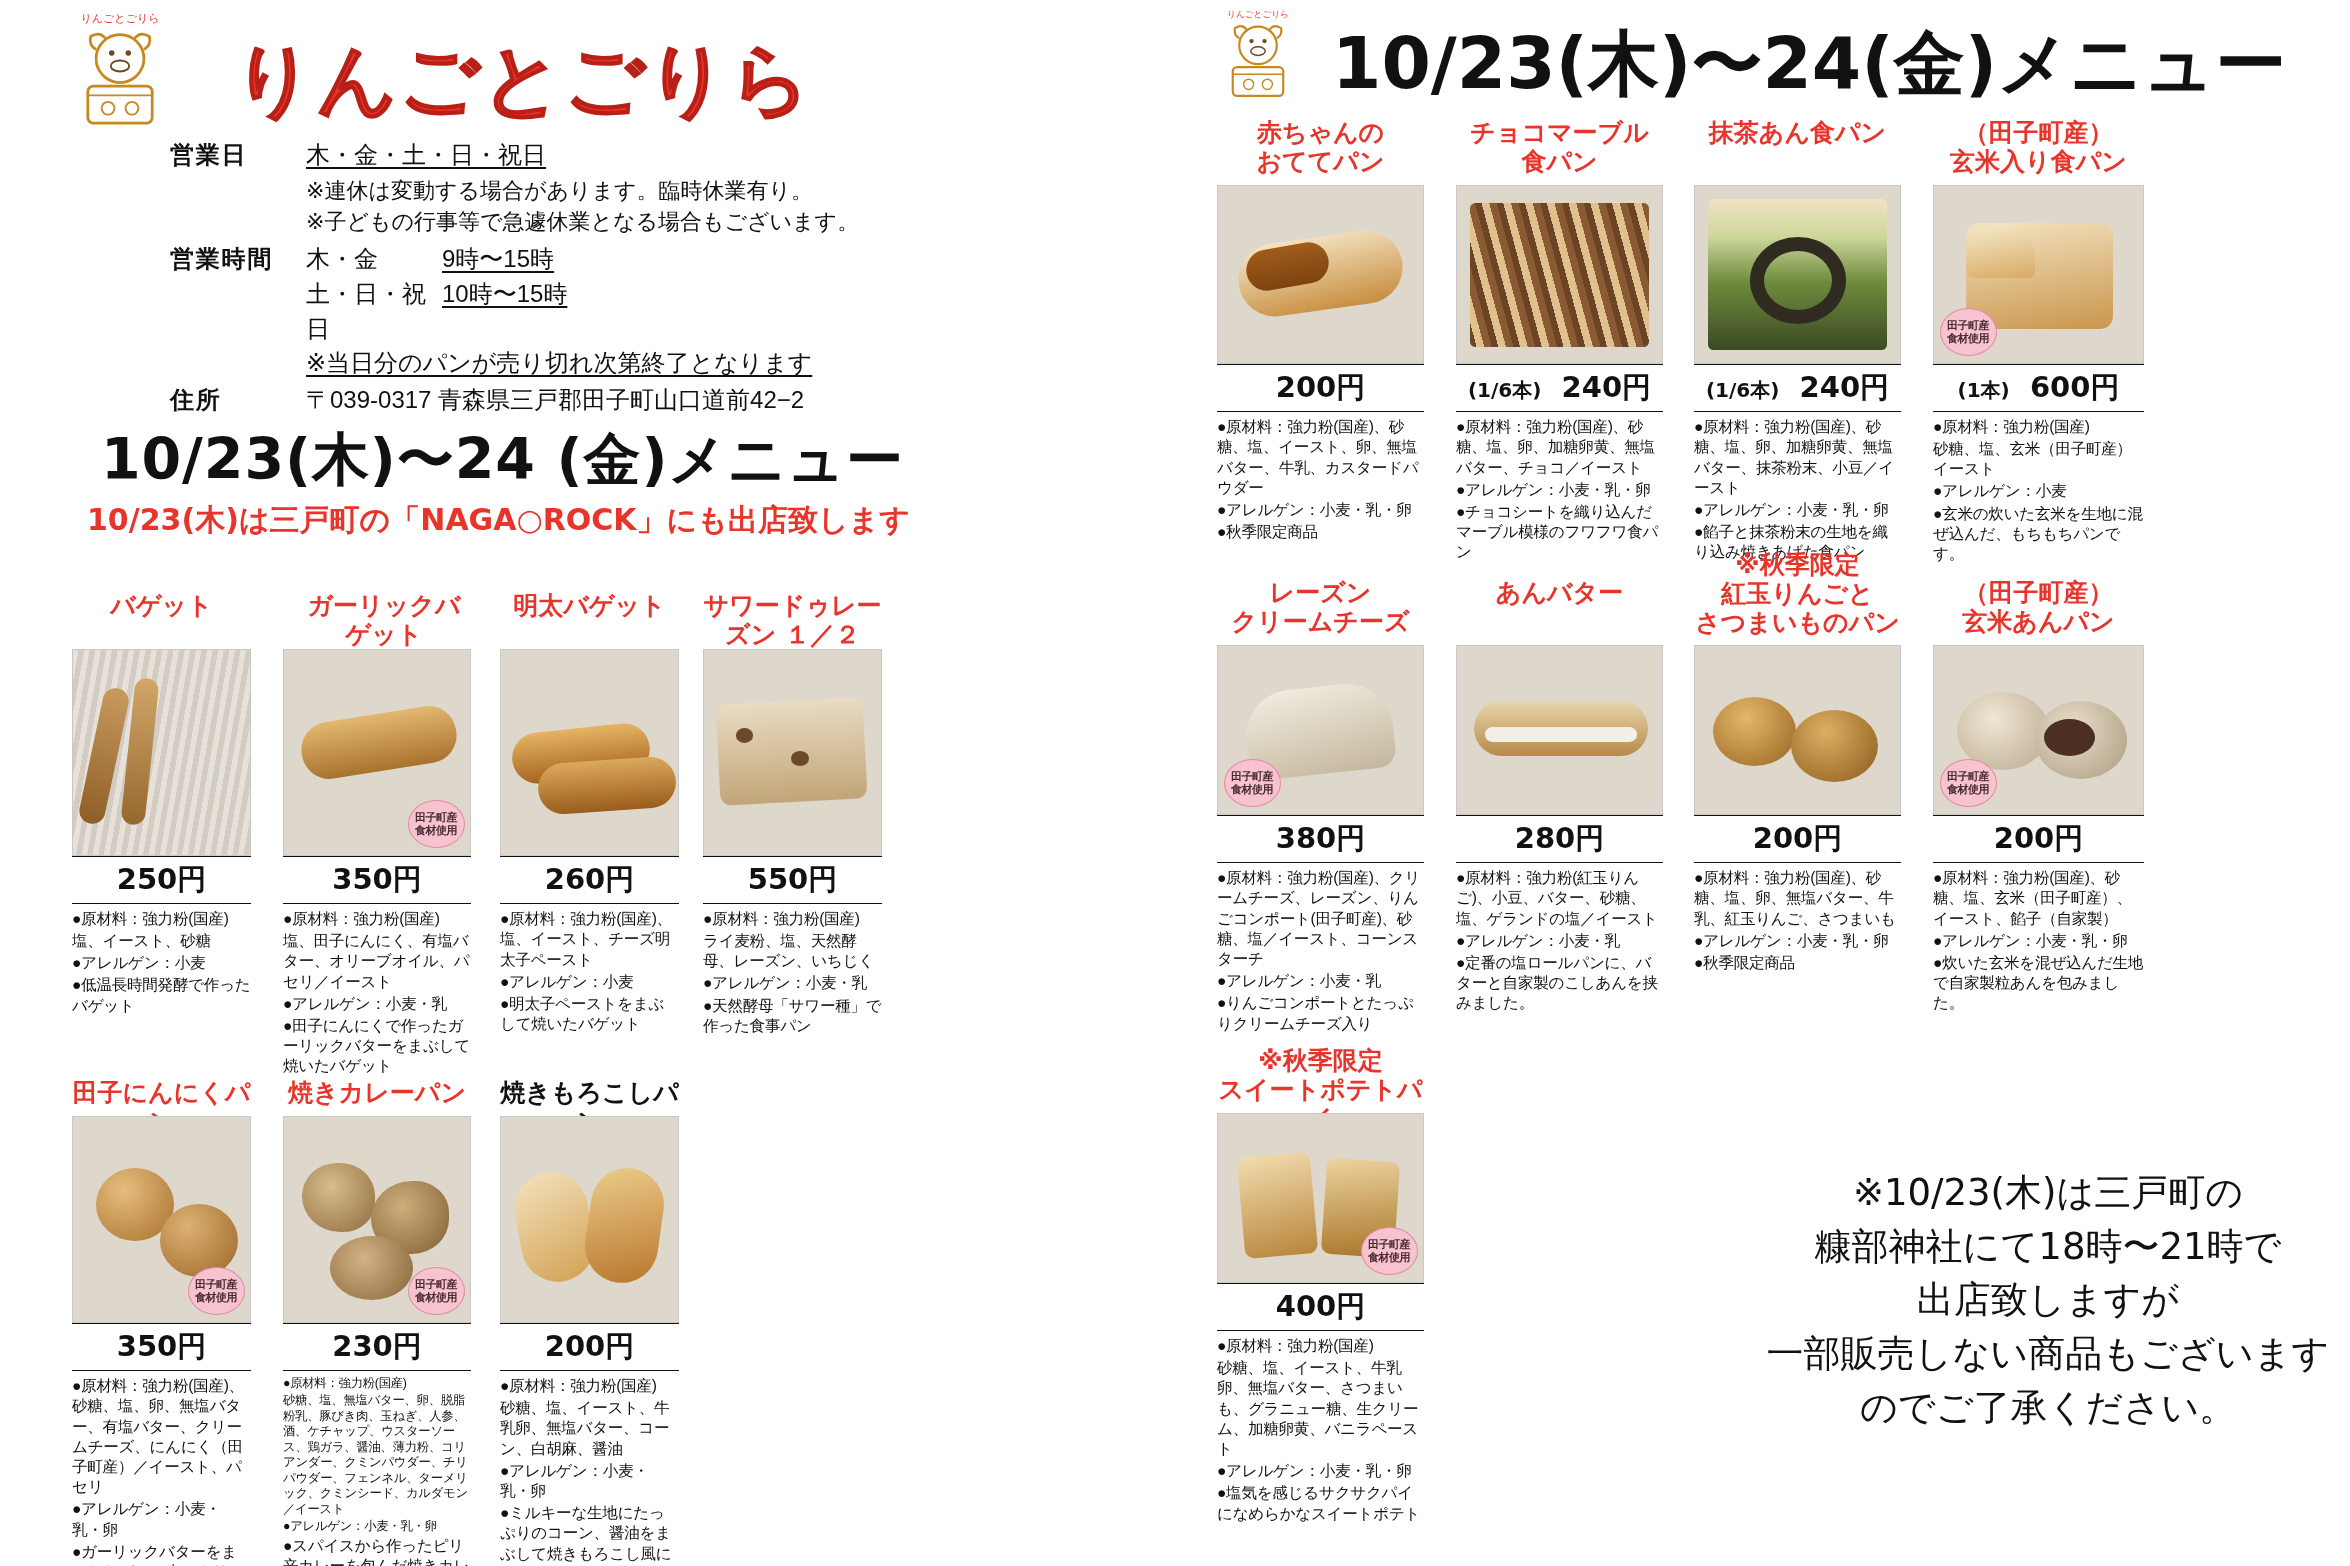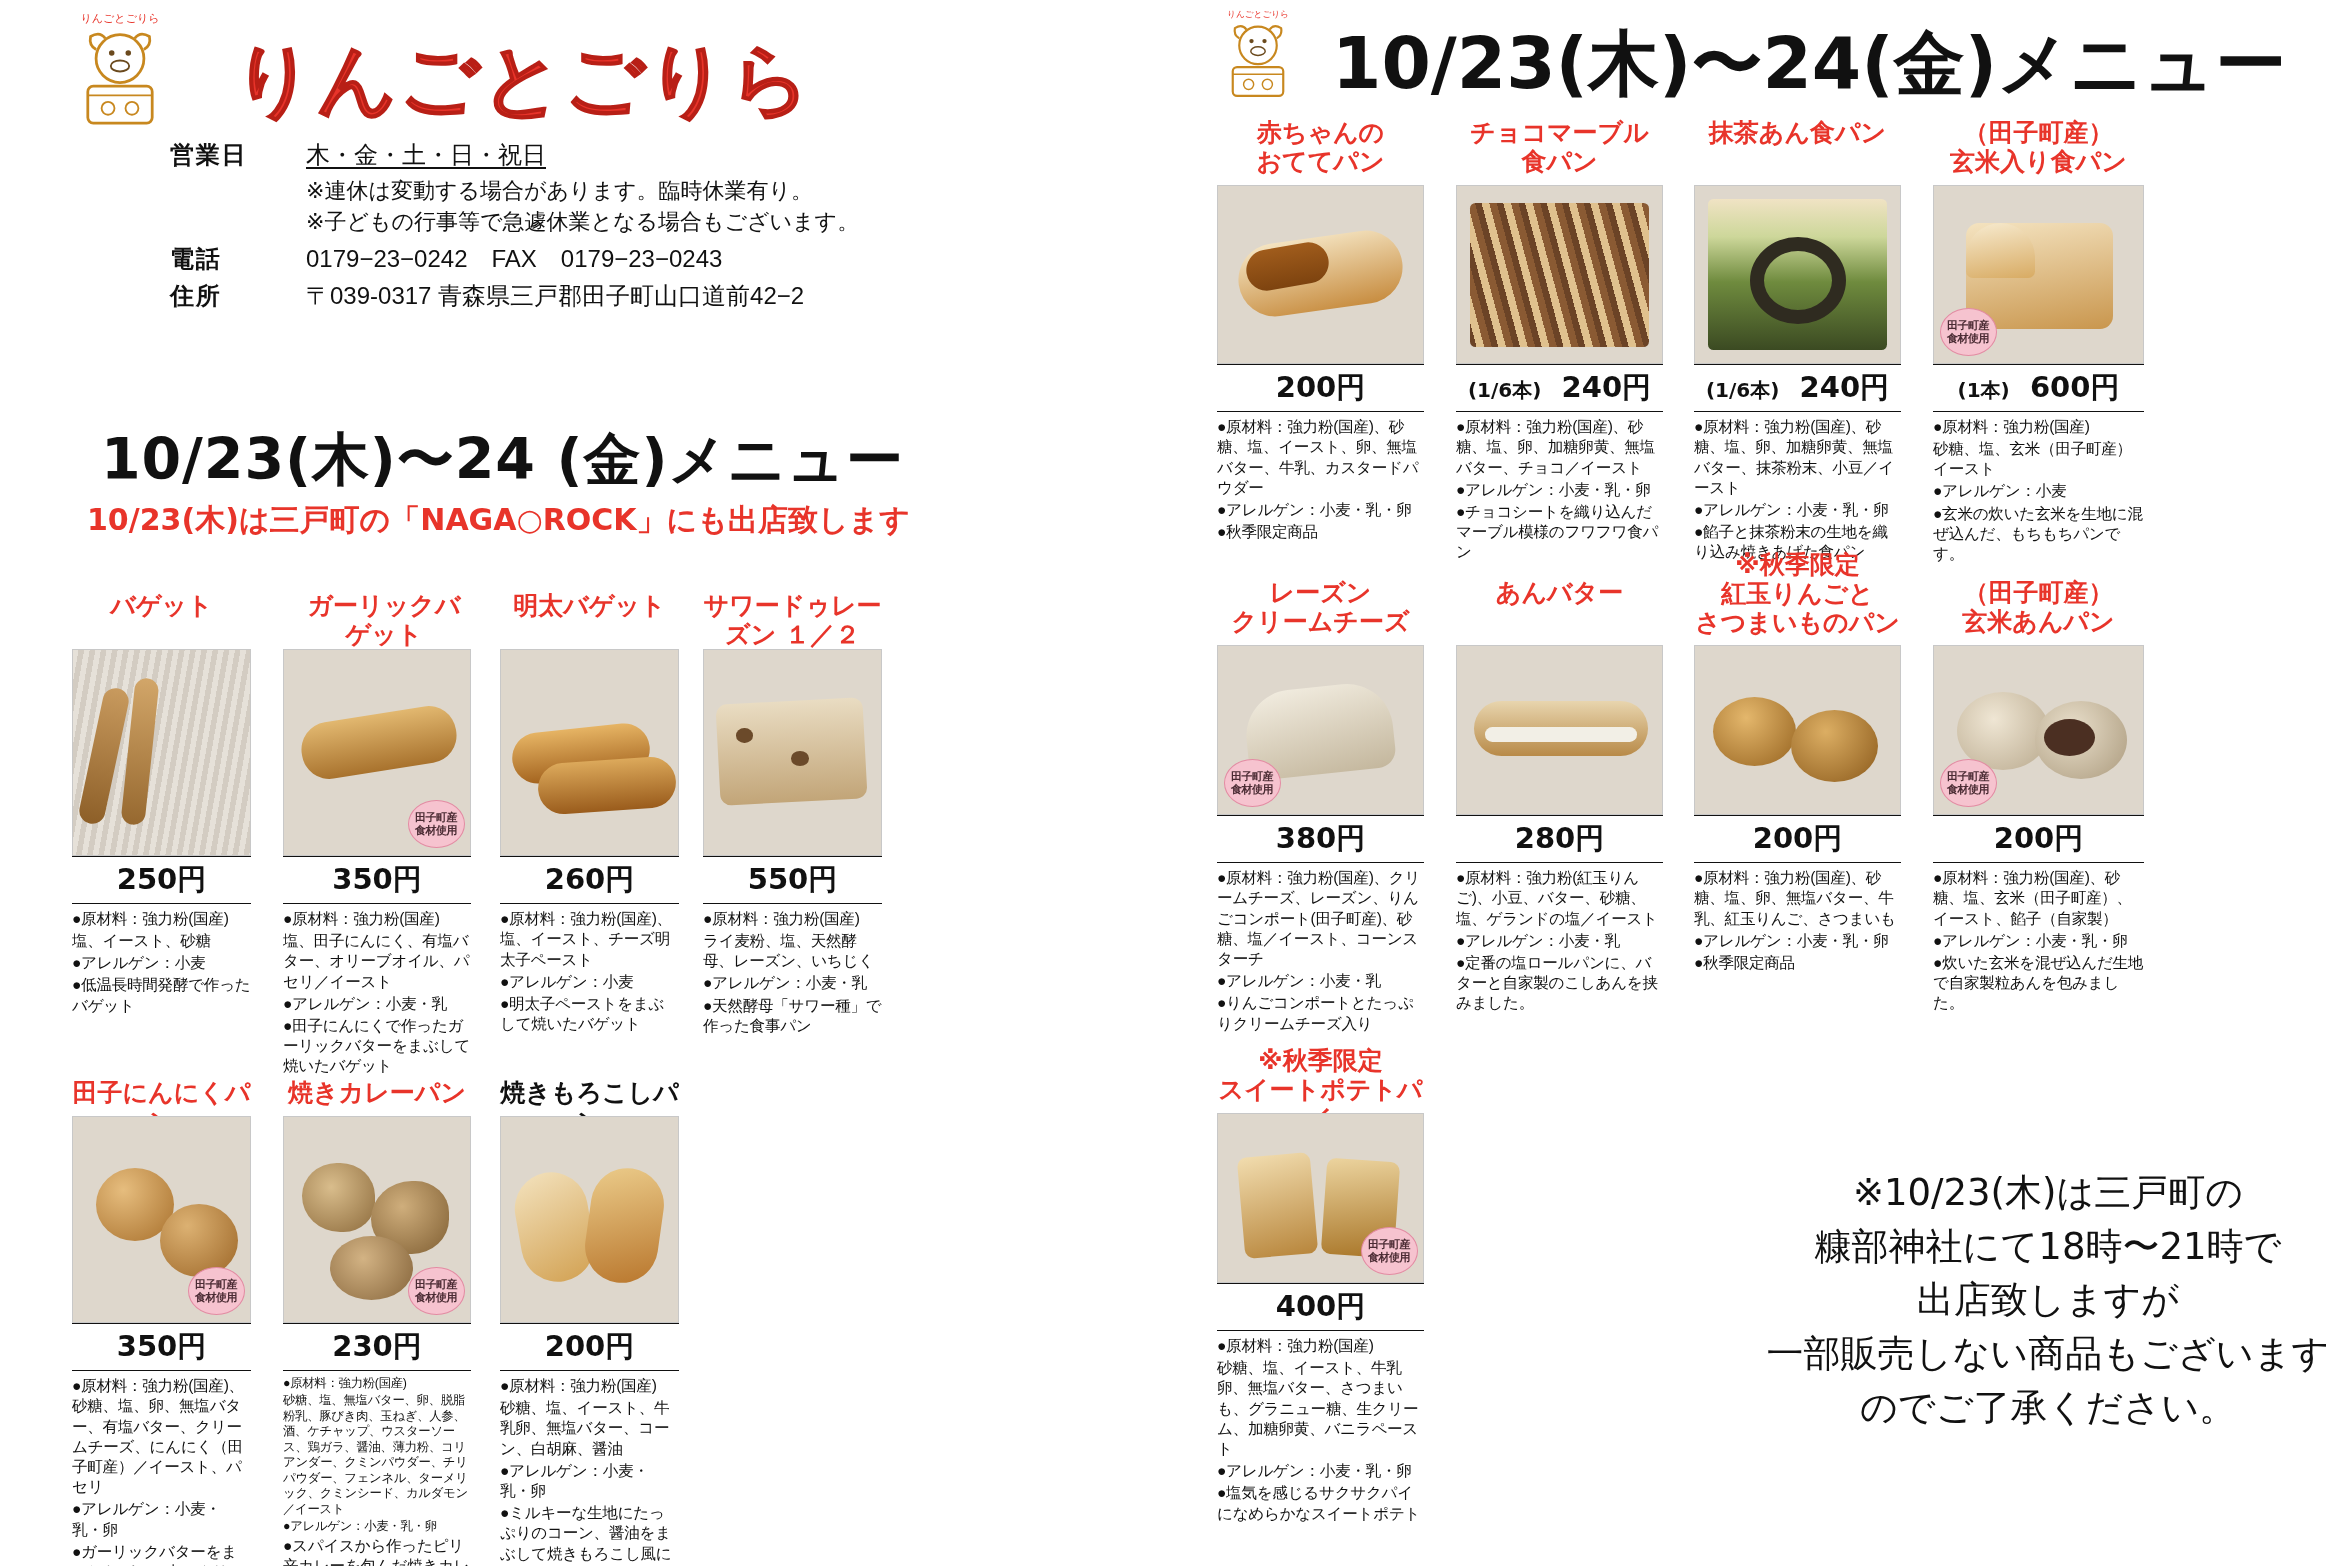--- a/index.html
+++ b/index.html
@@ -147,22 +147,32 @@
     <div class="shop-title">りんごとごりら</div>
 
     <div class="info">
       <div class="row">
         <div class="lbl">営業日</div>
         <div class="val u">木・金・土・日・祝日</div>
       </div>
       <div class="indent sub">※連休は変動する場合があります。臨時休業有り。</div>
       <div class="indent sub">※子どもの行事等で急遽休業となる場合もございます。</div>
       <div class="row" style="margin-top:3.7px;">
-        <div class="lbl">電話</div>
-        <div class="val">0179−23−0242　FAX　0179−23−0243</div>
+        <div class="lbl">営業時間</div>
+        <div class="val">
+          <div class="hours-line">
+            <span class="d">木・金</span>
+            <span class="t u">9時〜15時</span>
+          </div>
+          <div class="hours-line">
+            <span class="d">土・日・祝日</span>
+            <span class="t u">10時〜15時</span>
+          </div>
+          <div class="u">※当日分のパンが売り切れ次第終了となります</div>
+        </div>
       </div>
       <div class="row">
         <div class="lbl">住所</div>
         <div class="val">〒039-0317 青森県三戸郡田子町山口道前42−2</div>
       </div>
     </div>
 
     <div class="menu-date">10/23(木)〜24 (金)メニュー</div>
     <div class="event-note">10/23(木)は三戸町の「NAGA○ROCK」にも出店致します</div>
 

